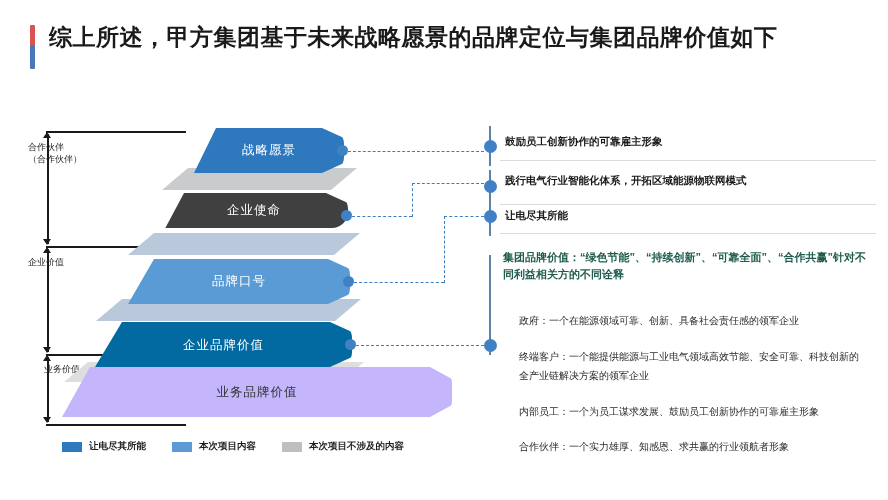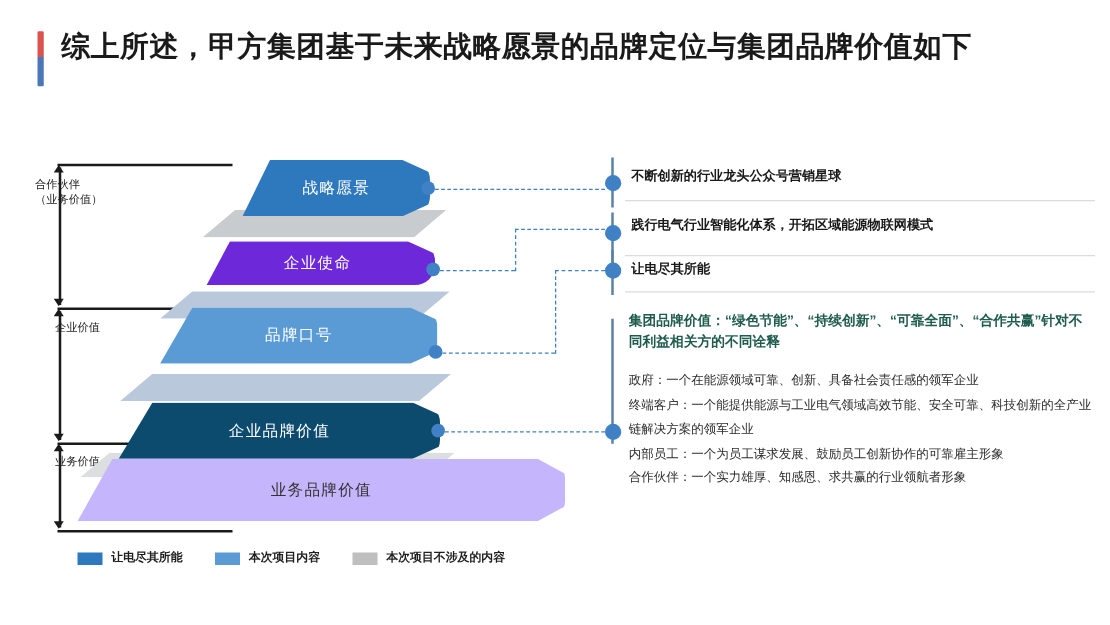--- a/index.html
+++ b/index.html
@@ -128,21 +128,21 @@
     font-weight: bold;
     color: #1f5c4d;
     line-height: 1.5;
   }
   #brand-body {
     position: absolute;
     font-size: 10px;
     color: #2b2b2b;
     line-height: 1.95;
   }
-  #brand-body p { margin: 0; }
+  #brand-body p { margin: 16px; }
 
   
   #legend {
     position: absolute;
     left: 62px; top: 440px;
     display: flex;
     align-items: center;
     gap: 26px;
   }
   .legend-item {
@@ -183,53 +183,53 @@
   <div class="axis-vline" style="left:47px; top:249px; height:103px;"></div>
   <div class="axis-arrow arrow-up" style="left:43px; top:247px;"></div>
   <div class="axis-arrow arrow-down" style="left:43px; top:347px;"></div>
 
   <div class="axis-vline" style="left:47px; top:357px; height:65px;"></div>
   <div class="axis-arrow arrow-up" style="left:43px; top:355px;"></div>
   <div class="axis-arrow arrow-down" style="left:43px; top:417px;"></div>
 
   <div class="axis-label" style="left:28px; top:141px;">
     <div>合作伙伴</div>
-    <div>（业务价值）</div>
-  </div>
-  <div class="axis-label" style="left:44px; top:256px;">企业价值</div>
+    <div>（合作伙伴）</div>
+  </div>
+  <div class="axis-label" style="left:28px; top:256px;">企业价值</div>
   <div class="axis-label" style="left:44px; top:363px;">业务价值</div>
 
   <div class="bar-shadow" style="left:162px; top:168px; width:195px; height:22px;
        clip-path: polygon(26px 0, 195px 0, 169px 22px, 0 22px);"></div>
   <div class="bar-shadow" style="left:128px; top:233px; width:232px; height:22px; background:#b9c8da;
        clip-path: polygon(26px 0, 232px 0, 206px 22px, 0 22px);"></div>
   <div class="bar-shadow" style="left:96px; top:299px; width:265px; height:22px; background:#b9c8da;
        clip-path: polygon(26px 0, 265px 0, 239px 22px, 0 22px);"></div>
   <div class="bar-shadow" style="left:64px; top:362px; width:300px; height:20px; background:#dcdedf;
        clip-path: polygon(24px 0, 300px 0, 276px 20px, 0 20px);"></div>
 
   <div class="bar" style="left:194px; top:128px; width:150px; height:45px; background:#2e78be;
        clip-path: polygon(22px 0, 128px 0, 150px 10px, 150px 35px, 128px 45px, 0 45px);
        border-radius:0 16px 16px 0;">
     <span class="bar-label">战略愿景</span>
   </div>
 
-  <div class="bar" style="left:160px; top:193px; width:188px; height:35px; background:#6d28d9;
+  <div class="bar" style="left:160px; top:193px; width:188px; height:35px; background:#404040;
        clip-path: polygon(24px 0, 166px 0, 188px 10px, 188px 35px, 166px 45px, 0 45px);
        border-radius:0 16px 16px 0;">
     <span class="bar-label">企业使命</span>
   </div>
 
-  <div class="bar" style="left:128px; top:246px; width:222px; height:45px; background:#5b9bd5;
+  <div class="bar" style="left:128px; top:259px; width:222px; height:45px; background:#5b9bd5;
        clip-path: polygon(26px 0, 200px 0, 222px 10px, 222px 35px, 200px 45px, 0 45px);
        border-radius:0 16px 16px 0;">
     <span class="bar-label">品牌口号</span>
   </div>
 
-  <div class="bar" style="left:95px; top:322px; width:257px; height:46px; background:#0c4a6e;
+  <div class="bar" style="left:95px; top:322px; width:257px; height:46px; background:#0369a1;
        clip-path: polygon(27px 0, 235px 0, 257px 10px, 257px 35px, 235px 45px, 0 45px);
        border-radius:0 16px 16px 0;">
     <span class="bar-label">企业品牌价值</span>
   </div>
 
   <div class="bar" style="left:62px; top:367px; width:390px; height:50px; background:#c4b5fd;
        clip-path: polygon(28px 0, 368px 0, 390px 12px, 390px 38px, 368px 50px, 0 50px);
        border-radius:0 16px 16px 0;">
     <span class="bar-label dark">业务品牌价值</span>
   </div>
@@ -255,21 +255,21 @@
 
   <div class="node-stem" style="left:489px; top:170px; height:44px;"></div>
   <div class="node-dot" style="left:484px; top:180px; width:13px; height:13px;"></div>
 
   <div class="node-stem" style="left:489px; top:200px; height:36px;"></div>
   <div class="node-dot" style="left:484px; top:210px; width:13px; height:13px;"></div>
 
   <div class="node-stem" style="left:489px; top:255px; height:100px;"></div>
   <div class="node-dot" style="left:484px; top:339px; width:13px; height:13px;"></div>
 
-  <div class="rt-line" style="left:505px; top:134px; width:370px;">不断创新的行业龙头公众号营销星球</div>
+  <div class="rt-line" style="left:505px; top:134px; width:370px;">鼓励员工创新协作的可靠雇主形象</div>
   <div class="rt-rule" style="left:500px; top:160px; width:376px;"></div>
 
   <div class="rt-line" style="left:505px; top:173px; width:340px;">践行电气行业智能化体系，开拓区域能源物联网模式</div>
   <div class="rt-rule" style="left:500px; top:204px; width:376px;"></div>
 
   <div class="rt-line" style="left:505px; top:208px; width:370px;">让电尽其所能</div>
   <div class="rt-rule" style="left:500px; top:233px; width:376px;"></div>
 
   <div id="brand-heading" style="left:503px; top:249px; width:372px;">集团品牌价值：“绿色节能”、“持续创新”、“可靠全面”、“合作共赢”针对不同利益相关方的不同诠释</div>
 

